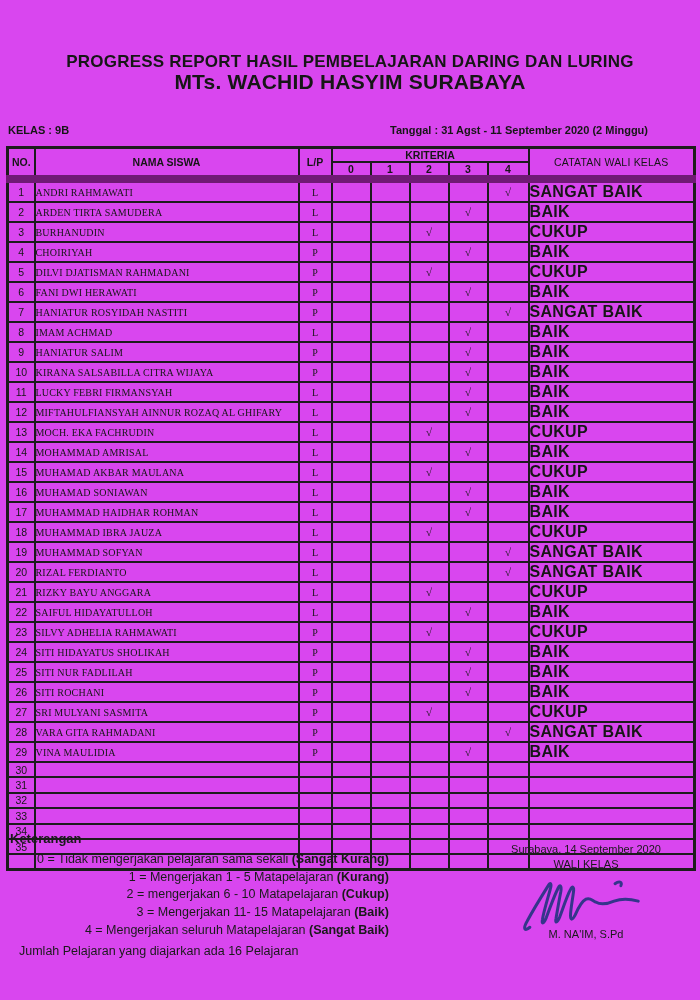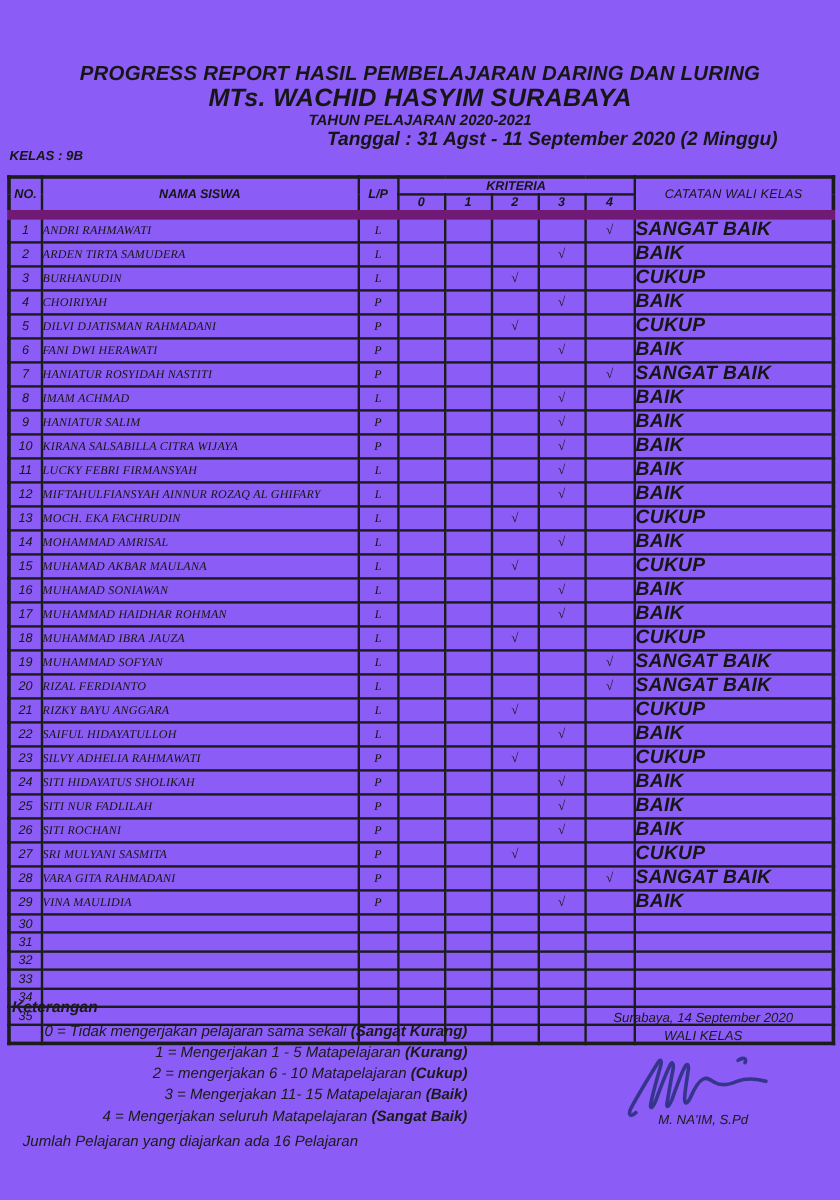--- a/index.html
+++ b/index.html
@@ -1,28 +1,28 @@
 <!DOCTYPE html>
 <html><head>
 <meta charset="utf-8">
 <style>
   * { margin:0; padding:0; box-sizing:border-box; }
   html,body { width:700px; height:1000px; background:#ffffff; }
   body { font-family:"Liberation Sans", sans-serif; color:#161616; position:relative; }
-  .page { position:absolute; inset:0; background:#8b5cf6; overflow:hidden;font-style:italic; }
+  .page { position:absolute; inset:0; background:#d946ef; overflow:hidden; }
 
   .title1 { position:absolute; top:52px; left:0; width:100%; text-align:center;
             font-size:17px; font-weight:bold; letter-spacing:.2px; }
   .title2 { position:absolute; top:70px; left:0; width:100%; text-align:center;
             font-size:21px; font-weight:bold; letter-spacing:.2px; }
   .title3 { position:absolute; top:93px; left:0; width:100%; text-align:center;
             font-size:12.5px; font-weight:bold; }
 
   .kelas   { position:absolute; top:124px; left:8px;  font-size:11px; font-weight:bold; }
-  .tanggal { position:absolute; top:108px; right:52px; font-size:16px; font-weight:bold; }
+  .tanggal { position:absolute; top:124px; right:52px; font-size:11px; font-weight:bold; }
 
   table.report { position:absolute; top:146px; left:6px; width:687px;
                  border-collapse:collapse; table-layout:fixed;
                  border:3px solid #1c1c1c; }
   table.report th, table.report td { border:2px solid #1c1c1c; padding:0; overflow:hidden;
                  white-space:nowrap; vertical-align:middle; }
   thead th { height:12px; font-size:10.5px; font-weight:bold; text-align:center; }
   thead tr.main-heads th { border-bottom-width:2px; }
   th.cat-h { font-weight:normal; letter-spacing:.2px; }
   thead { border-bottom:8px solid #701a75; }
@@ -46,21 +46,20 @@
   .sign-svg   { display:block; margin:0 auto; margin-top:4px; }
   .sign-name  { margin-top:-6px; }
 </style>
 </head>
 <body>
 
 <div class="page">
 
   <div class="title1">PROGRESS REPORT HASIL PEMBELAJARAN DARING DAN LURING</div>
   <div class="title2">MTs. WACHID HASYIM SURABAYA</div>
-  <div class="title3">TAHUN PELAJARAN 2020-2021</div>
 
   <div class="kelas">KELAS : 9B</div>
   <div class="tanggal">Tanggal : 31 Agst - 11 September 2020 (2 Minggu)</div>
 
   <table class="report">
     <colgroup>
       <col style="width:27px">
       <col style="width:264px">
       <col style="width:33px">
       <col style="width:39px">

